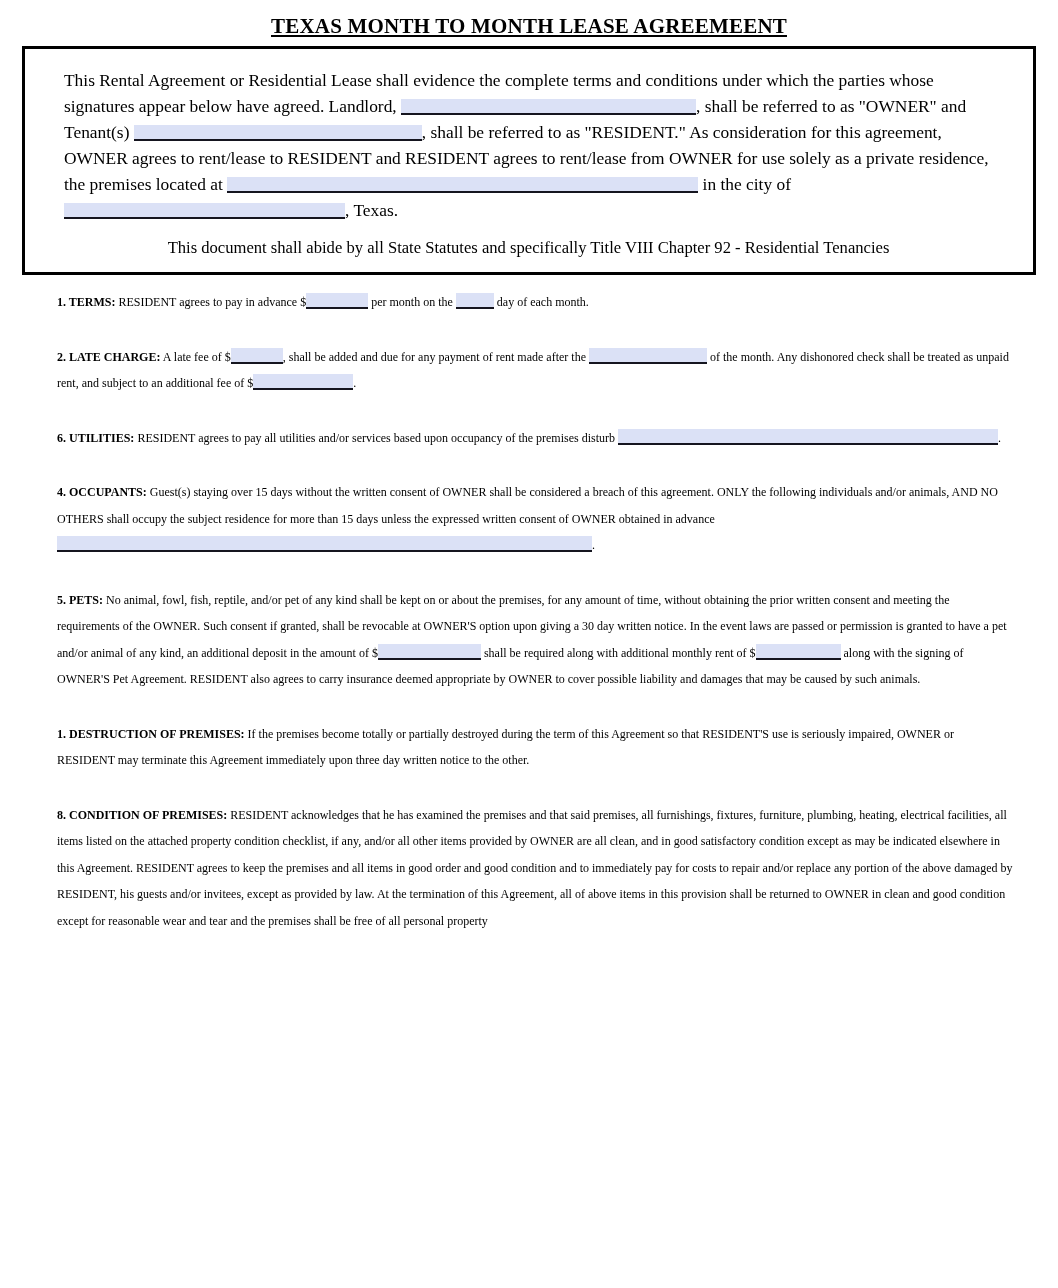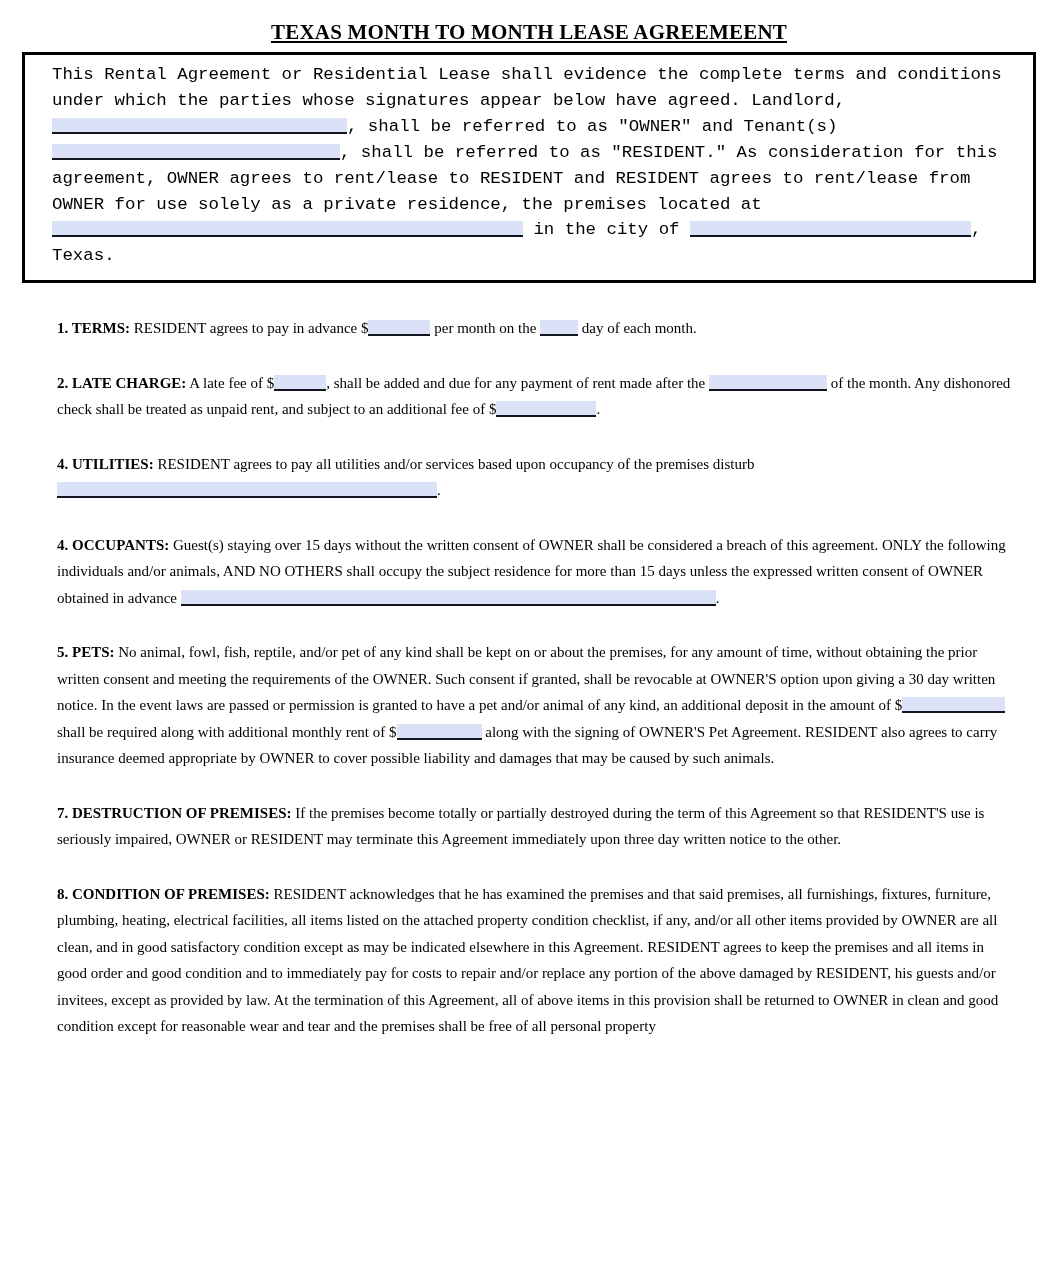--- a/index.html
+++ b/index.html
@@ -19,43 +19,43 @@
     position: relative;
     width: 1058px;
     height: 1288px;
     overflow: hidden;
     background: var(--page-background);
     color: var(--text);
     font-family: "Liberation Serif", "DejaVu Serif", serif;
   }
   .doc-title {
     margin: 0;
-    padding-top: 20px;
+    padding-top: 14px;
     text-align: center;
     font-size: 21px;
     font-weight: bold;
     text-decoration: underline;
     letter-spacing: 0.2px;
   }
   .intro-box {
     margin: 7px 22px 0 22px;
     border: 3px solid var(--box-border);
     padding: 7px 28px 11px 27px;
     font-size: 17.4px;
     line-height: 25.9px;
   }
-  .intro-paragraph { margin: 0; font-family: Liberation Mono, monospace; }
+  .intro-paragraph { margin: 12px; }
   .statute-line {
     margin: 5px 0 0 0;
     text-align: center;
     font-size: 16.6px;
   }
   .doc-body {
-    margin: 32px 44px 0 57px;
-    font-size: 15px;
+    margin: 14px 44px 0 57px;
+    font-size: 12px;
     line-height: 26.5px;
   }
   .section { margin: 0 0 28px 0; }
   .section:last-child { margin-bottom: 0; }
   .bold { font-weight: bold; }
   .blank {
     display: inline-block;
     height: 16px;
     background: var(--blank-fill);
     border-bottom: 2px solid var(--blank-underline);
@@ -63,24 +63,25 @@
   }
 </style>
 </head>
 <body>
 
 <div class="page">
   <h1 class="doc-title">TEXAS MONTH TO MONTH LEASE AGREEMEENT</h1>
 
   <div class="intro-box">
     <p class="intro-paragraph"><span>This Rental Agreement or Residential Lease shall evidence the complete terms and conditions under which the parties whose signatures appear below have agreed. Landlord, </span><span class="blank" style="width: 295px;"></span><span>, shall be referred to as "OWNER" and Tenant(s) </span><span class="blank" style="width: 288px;"></span><span>, shall be referred to as "RESIDENT." As consideration for this agreement, OWNER agrees to rent/lease to RESIDENT and RESIDENT agrees to rent/lease from OWNER for use solely as a private residence, the premises located at </span><span class="blank" style="width: 471px;"></span><span> in the city of </span><span class="blank" style="width: 281px;"></span><span>, Texas.</span></p>
+    <p class="statute-line">This document shall abide by all State Statutes and specifically Title VIII Chapter 92 - Residential Tenancies</p>
   </div>
 
   <main class="doc-body">
     <p class="section"><span class="bold">1. TERMS:</span><span> RESIDENT agrees to pay in advance $</span><span class="blank" style="width: 62px;"></span><span> per month on the </span><span class="blank" style="width: 38px;"></span><span> day of each month.</span></p>
     <p class="section"><span class="bold">2. LATE CHARGE:</span><span> A late fee of $</span><span class="blank" style="width: 52px;"></span><span>, shall be added and due for any payment of rent made after the </span><span class="blank" style="width: 118px;"></span><span> of the month. Any dishonored check shall be treated as unpaid rent, and subject to an additional fee of $</span><span class="blank" style="width: 100px;"></span><span>.</span></p>
-    <p class="section"><span class="bold">4. UTILITIES:</span><span> RESIDENT agrees to pay all utilities and/or services based upon occupancy of the premises disturb </span><span class="blank" style="width: 380px;"></span><span>.</span></p>
+    <p class="section"><span class="bold">6. UTILITIES:</span><span> RESIDENT agrees to pay all utilities and/or services based upon occupancy of the premises disturb </span><span class="blank" style="width: 380px;"></span><span>.</span></p>
     <p class="section"><span class="bold">4. OCCUPANTS:</span><span> Guest(s) staying over 15 days without the written consent of OWNER shall be considered a breach of this agreement. ONLY the following individuals and/or animals, AND NO OTHERS shall occupy the subject residence for more than 15 days unless the expressed written consent of OWNER obtained in advance </span><span class="blank" style="width: 535px;"></span><span>.</span></p>
     <p class="section"><span class="bold">5. PETS:</span><span> No animal, fowl, fish, reptile, and/or pet of any kind shall be kept on or about the premises, for any amount of time, without obtaining the prior written consent and meeting the requirements of the OWNER. Such consent if granted, shall be revocable at OWNER'S option upon giving a 30 day written notice. In the event laws are passed or permission is granted to have a pet and/or animal of any kind, an additional deposit in the amount of $</span><span class="blank" style="width: 103px;"></span><span> shall be required along with additional monthly rent of $</span><span class="blank" style="width: 85px;"></span><span> along with the signing of OWNER'S Pet Agreement. RESIDENT also agrees to carry insurance deemed appropriate by OWNER to cover possible liability and damages that may be caused by such animals.</span></p>
-    <p class="section"><span class="bold">7. DESTRUCTION OF PREMISES:</span><span> If the premises become totally or partially destroyed during the term of this Agreement so that RESIDENT'S use is seriously impaired, OWNER or RESIDENT may terminate this Agreement immediately upon three day written notice to the other.</span></p>
+    <p class="section"><span class="bold">1. DESTRUCTION OF PREMISES:</span><span> If the premises become totally or partially destroyed during the term of this Agreement so that RESIDENT'S use is seriously impaired, OWNER or RESIDENT may terminate this Agreement immediately upon three day written notice to the other.</span></p>
     <p class="section"><span class="bold">8. CONDITION OF PREMISES:</span><span> RESIDENT acknowledges that he has examined the premises and that said premises, all furnishings, fixtures, furniture, plumbing, heating, electrical facilities, all items listed on the attached property condition checklist, if any, and/or all other items provided by OWNER are all clean, and in good satisfactory condition except as may be indicated elsewhere in this Agreement. RESIDENT agrees to keep the premises and all items in good order and good condition and to immediately pay for costs to repair and/or replace any portion of the above damaged by RESIDENT, his guests and/or invitees, except as provided by law. At the termination of this Agreement, all of above items in this provision shall be returned to OWNER in clean and good condition except for reasonable wear and tear and the premises shall be free of all personal property</span></p>
   </main>
 </div>
 
 </body></html>

